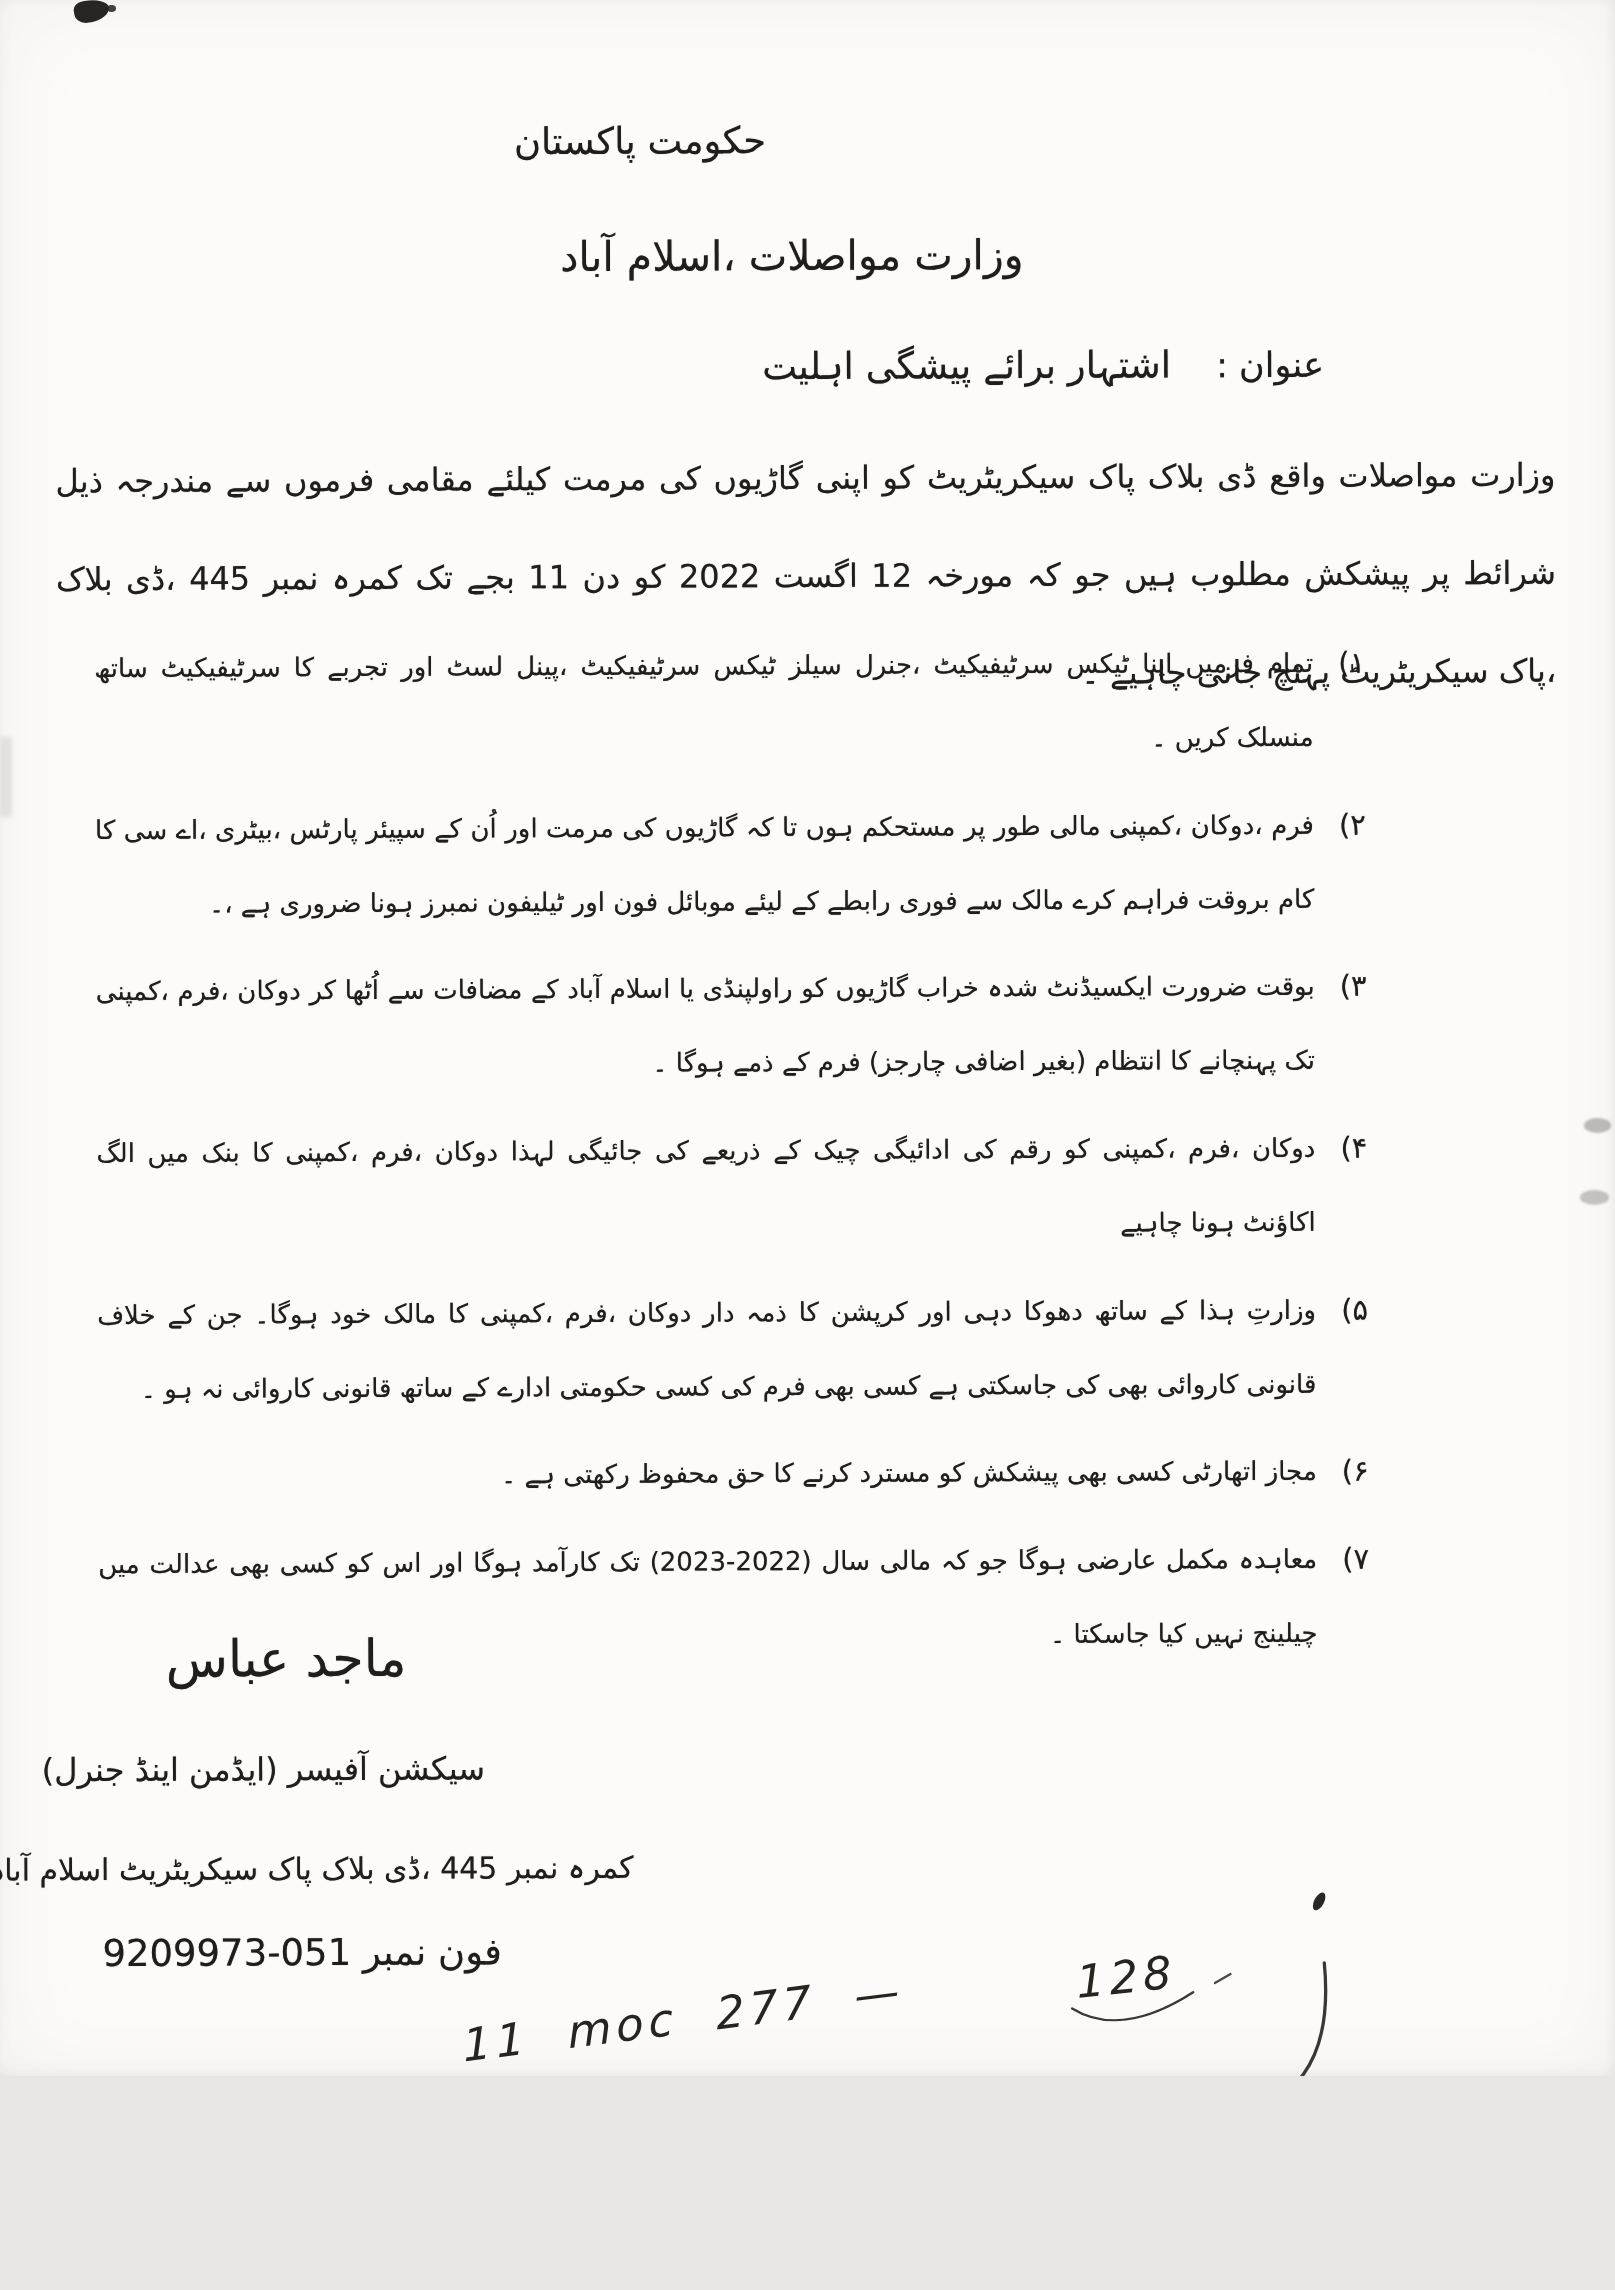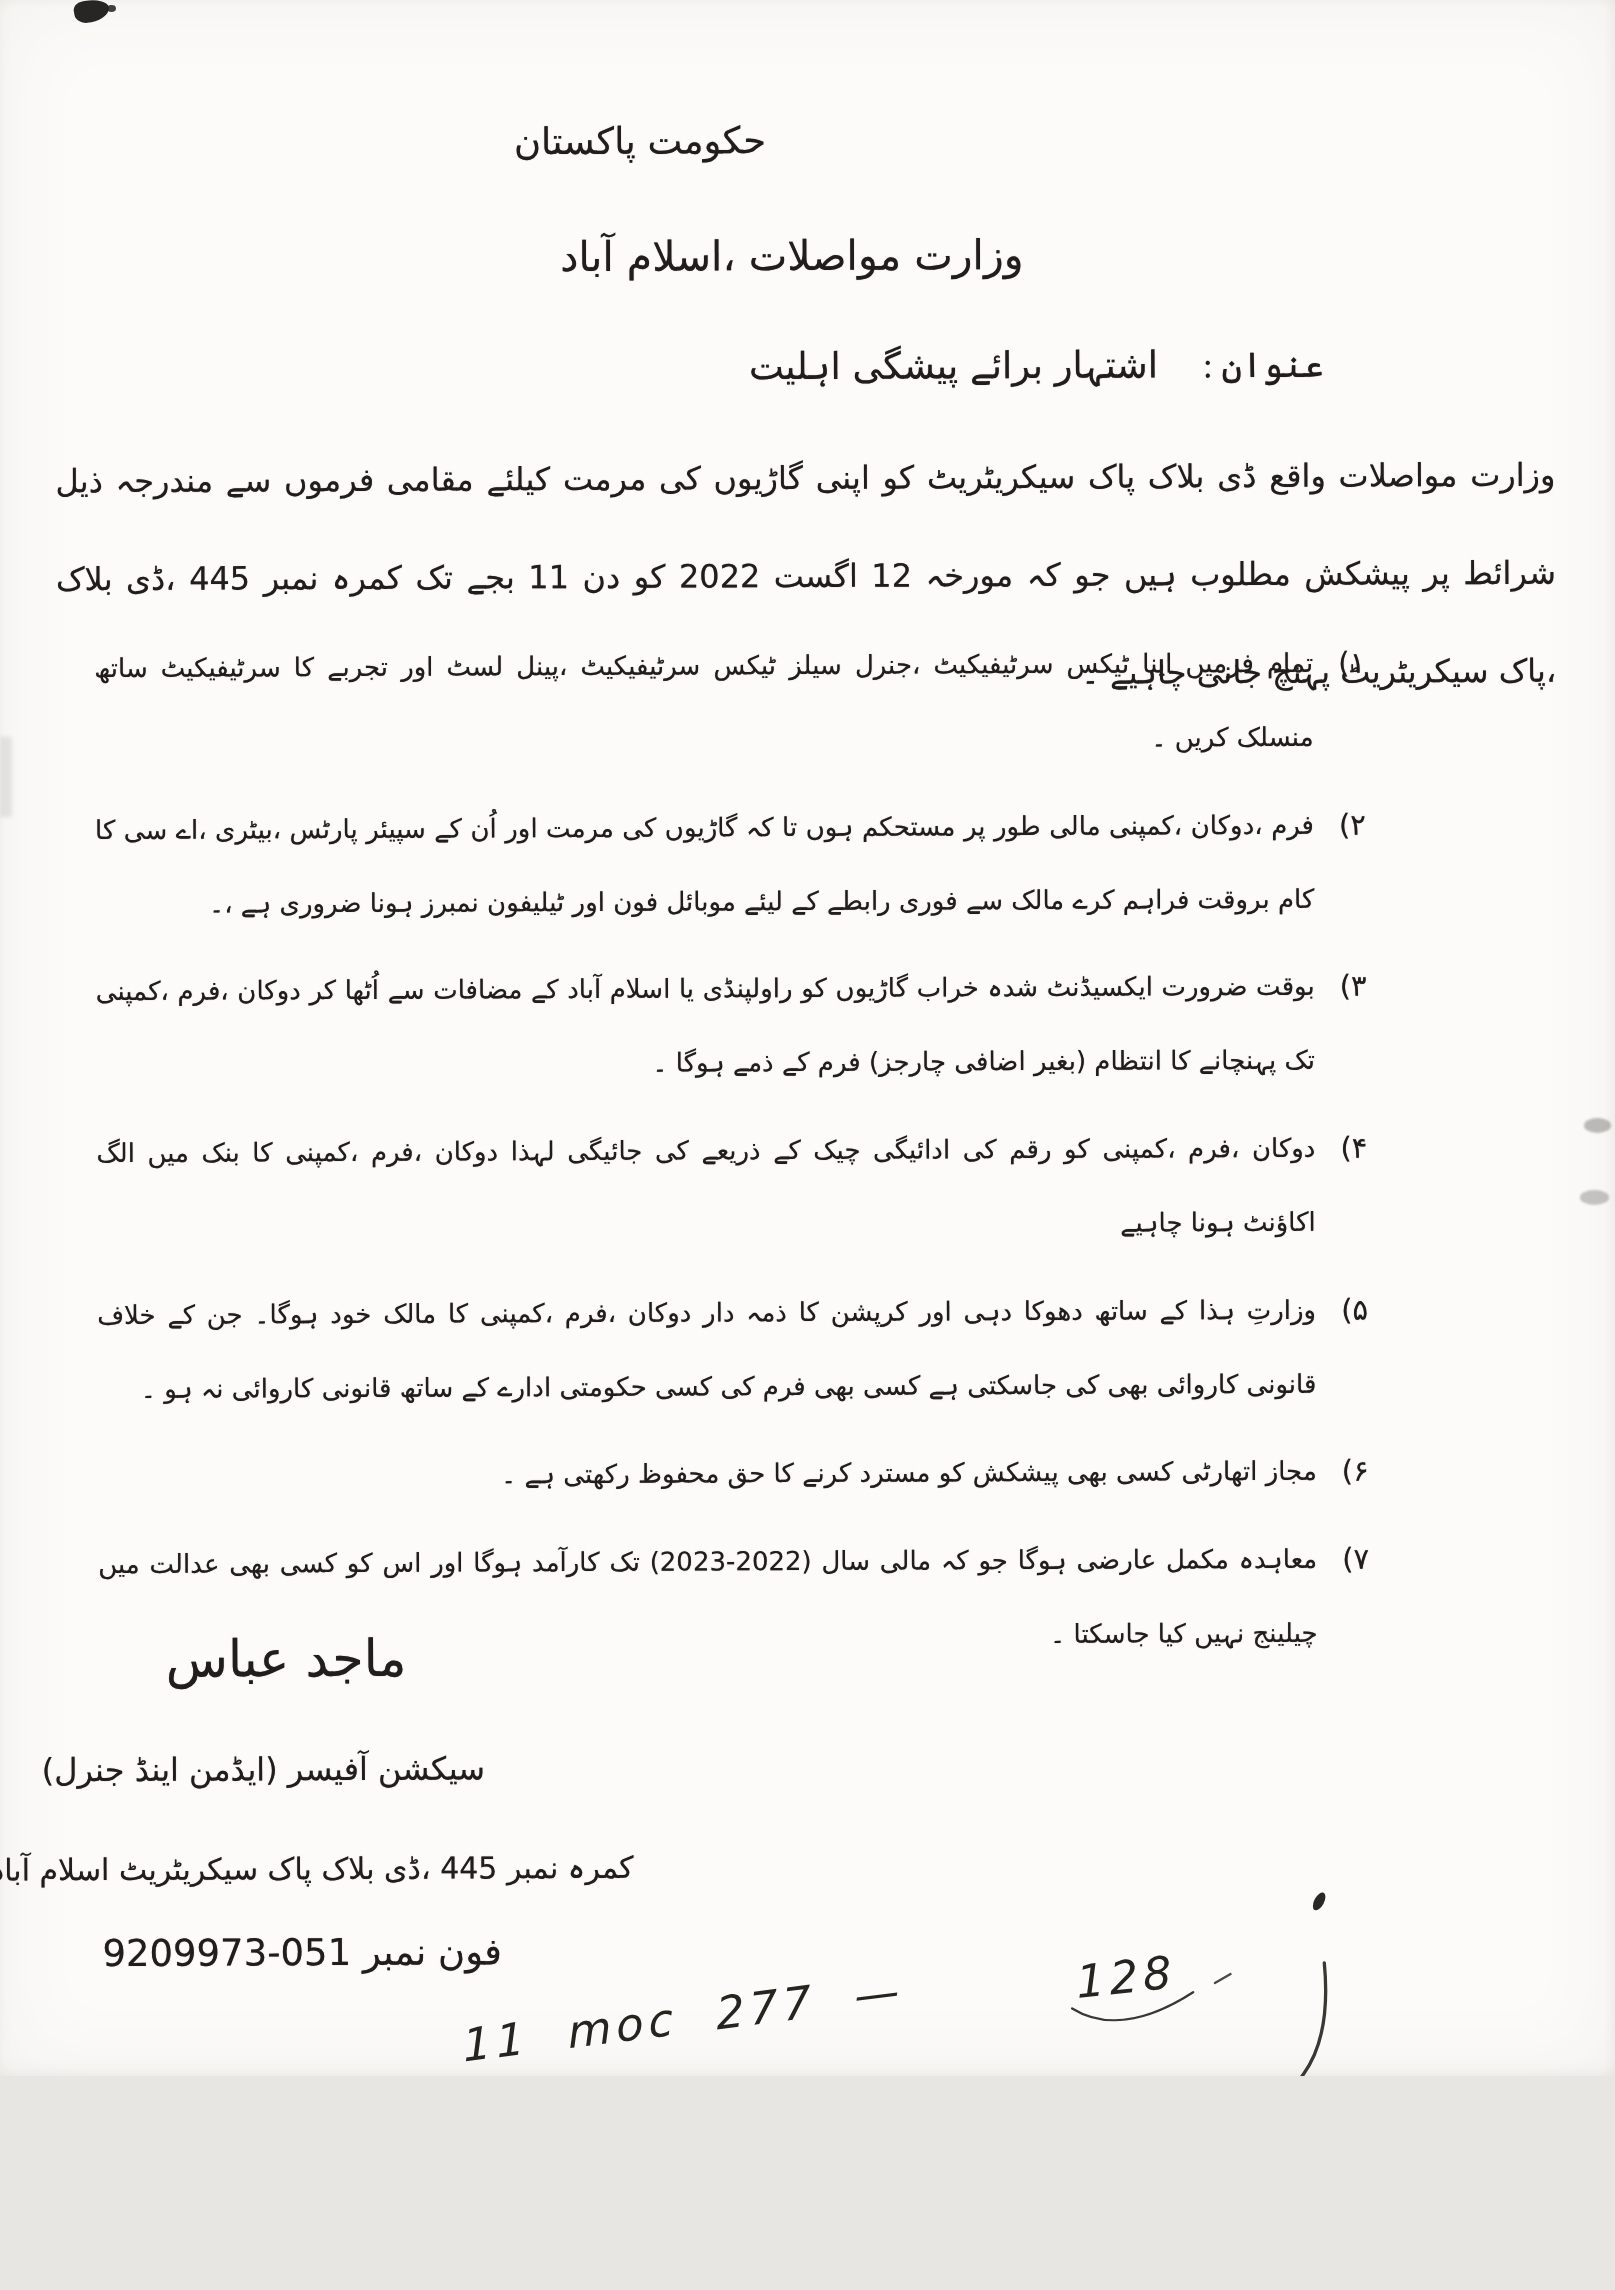--- a/index.html
+++ b/index.html
@@ -13,21 +13,21 @@
     box-shadow:inset 0 0 88px rgba(90,85,70,.06), inset -3.9px 0 11.7px rgba(0,0,0,.04), inset 0 -5.9px 17.6px rgba(0,0,0,.03);
   }
   .content{position:absolute;inset:0;transform:rotate(-.25deg);transform-origin:50% 40%;}
   .ink{color:#201d1a;text-shadow:0 0 0.8px rgba(32,29,26,.65);}
   .rtl{direction:rtl;unicode-bidi:isolate;}
   .nowrap{white-space:nowrap;}
 
   .gov-line{position:absolute;top:119px;right:847px;font-size:37px;}
   .ministry-line{position:absolute;top:232px;right:590px;font-size:41px;}
   .subject-row{position:absolute;top:345px;right:290px;display:flex;direction:rtl;align-items:baseline;gap:45px;}
-  .subject-label{font-size:35px;font-family:Liberation Serif, serif;}
+  .subject-label{font-size:35px;}
   .subject-title{font-size:37px;letter-spacing:0;}
 
   .intro{
     position:absolute;top:429px;right:59px;width:1500px;
     font-size:32px;line-height:98px;
     text-align:justify;direction:rtl;
   }
 
   .terms{position:absolute;top:628px;right:224px;width:1297px;direction:rtl;}
   .term{display:flex;direction:rtl;gap:25px;margin-bottom:13.7px;align-items:flex-start;}

